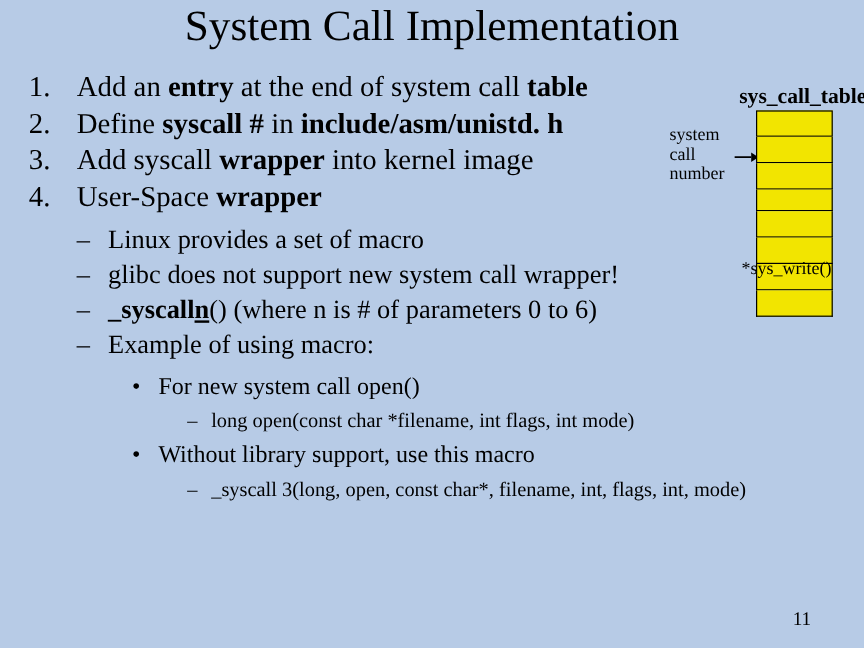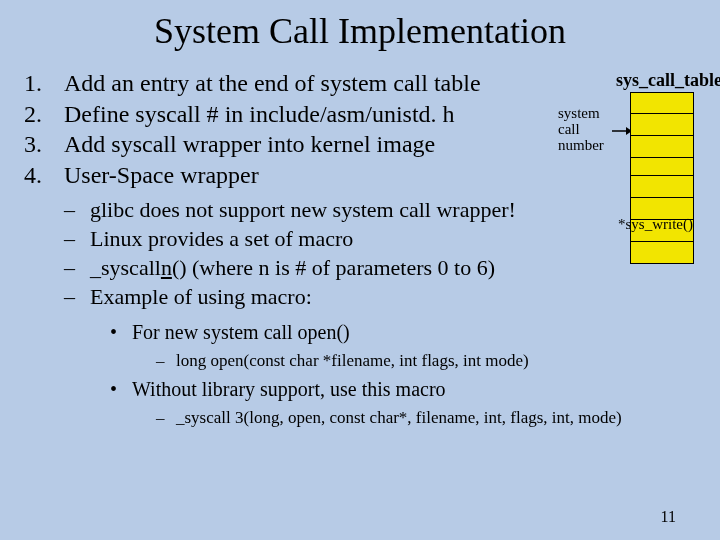--- a/index.html
+++ b/index.html
@@ -9,21 +9,20 @@
     background: #b7cbe6;
     font-family: "Times New Roman", Times, serif;
     color: #000;
     position: relative;
     overflow: hidden;
   }
   .title {
     text-align: center;
     font-size: 36px;
     font-weight: normal;
-    padding-top: 10px;
     padding-bottom: 16px;
   }
   .content {
     position: relative;
     padding-left: 24px;
   }
   ol.main {
     list-style: none;
     font-size: 24px;
     line-height: 1.28;
@@ -67,21 +66,21 @@
     font-size: 17px;
     margin-left: 24px;
     line-height: 1.5;
   }
   ul.sub3 > li { position: relative; padding-left: 20px; }
   ul.sub3 > li::before {
     content: "–";
     position: absolute;
     left: 0;
   }
-  .b { font-weight: normal; }
+  .b { font-weight: bold; }
 
   
   .diag {
     position: absolute;
     right: 6px;
     top: 64px;
     width: 180px;
     font-size: 14px;
   }
   .tbl-label {
@@ -150,22 +149,22 @@
       <span class="num">3.</span>
       <span>Add syscall </span><span class="b">wrapper</span><span> into  kernel image</span>
     </li>
     <li>
       <span class="num">4.</span>
       <span>User-Space </span><span class="b">wrapper</span>
     </li>
   </ol>
 
   <ul class="sub1">
+    <li><span>Linux provides a set of macro</span></li>
     <li><span>glibc does not  support new system call wrapper!</span></li>
-    <li><span>Linux provides a set of macro</span></li>
     <li>
       <span class="b">_syscall</span><span class="b" style="text-decoration:underline">n</span><span>()  (where n is # of parameters 0 to 6)</span>
     </li>
     <li><span>Example of using macro:</span></li>
   </ul>
 
   <ul class="sub2">
     <li>
       <span>For new system call  open()</span>
       <ul class="sub3">

